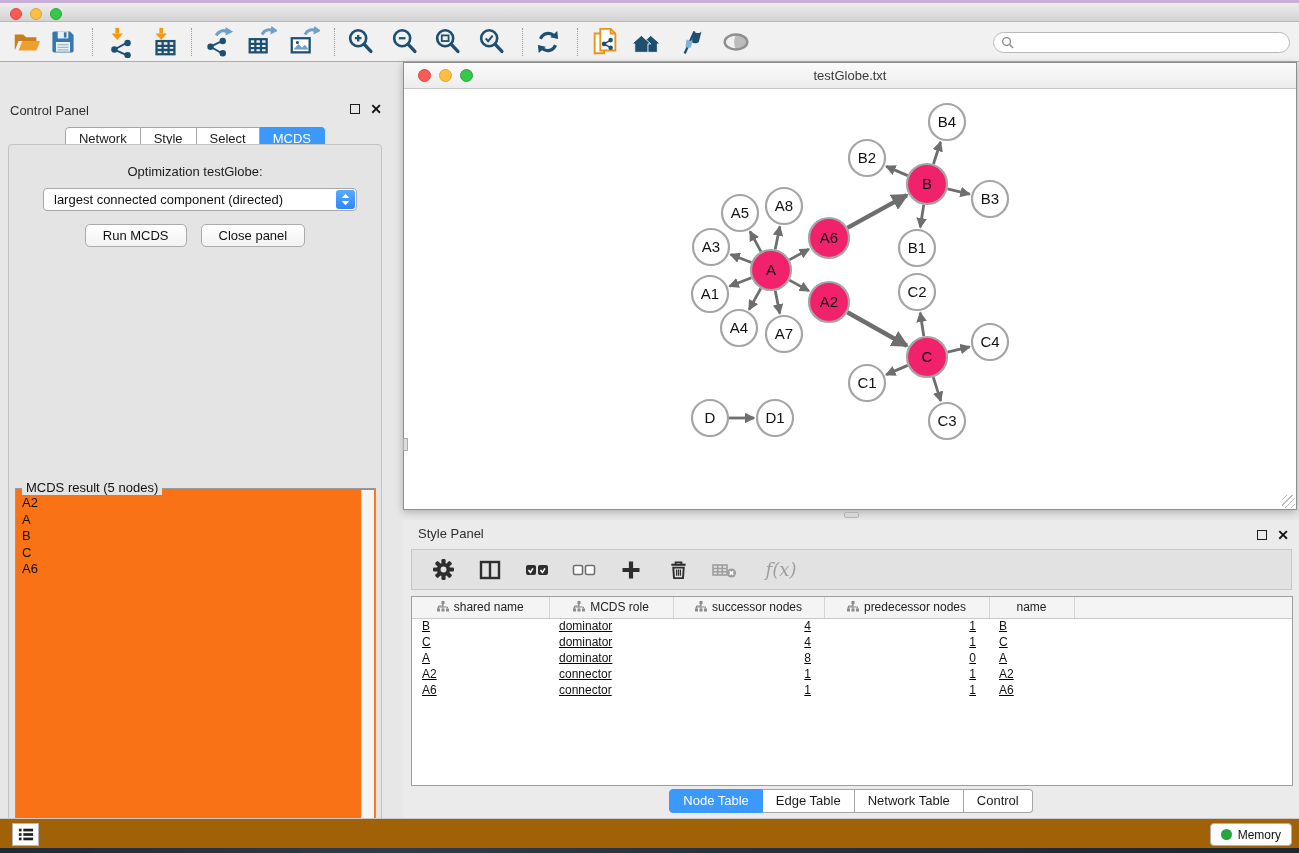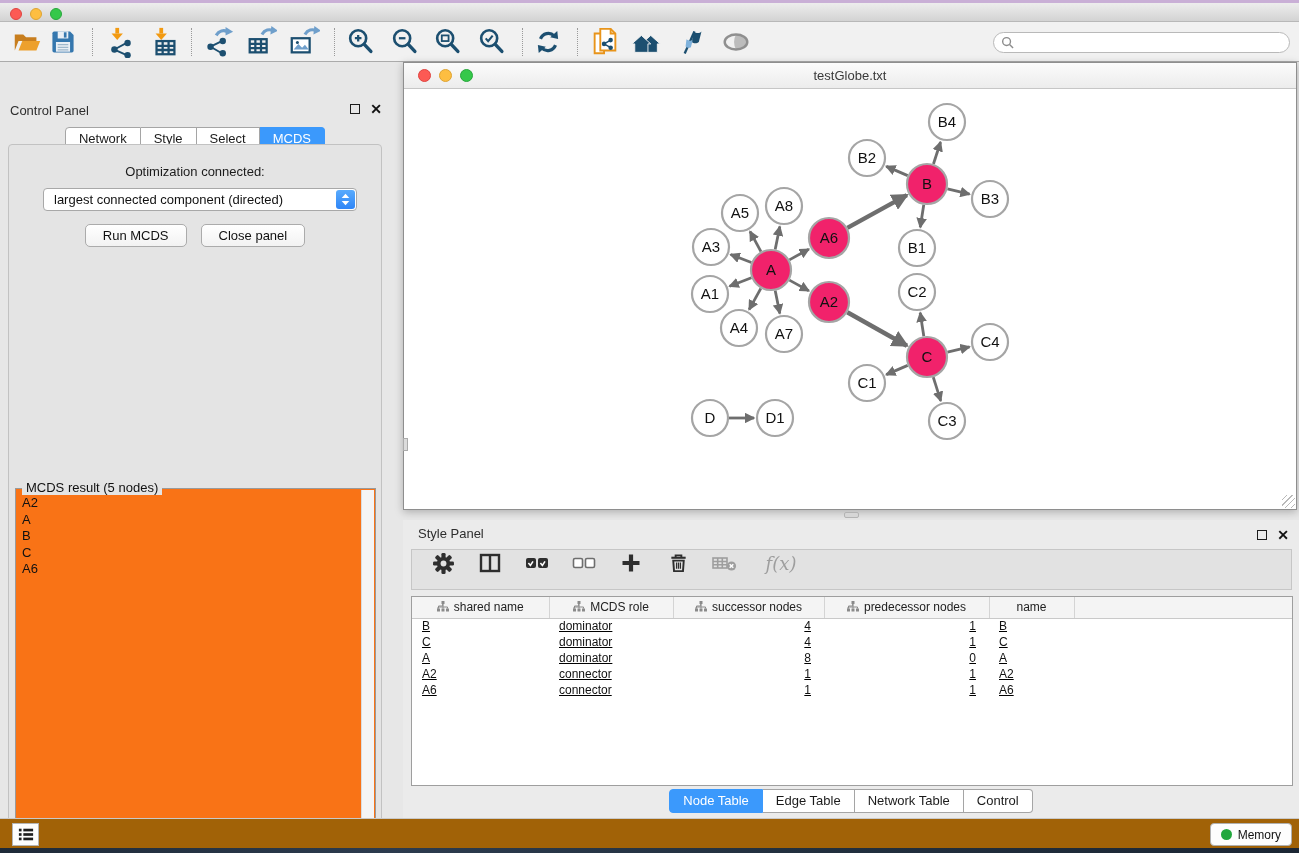--- a/index.html
+++ b/index.html
@@ -87,21 +87,21 @@
 
   
   .h-split-handle { position:absolute; left:844px; top:512px; width:15px; height:6px;
                     background:#D6D6D6; border:1px solid #B3B3B3; border-radius:2px; }
 
   
   .table-panel { position:absolute; left:403px; top:520px; width:896px; height:298px; background:#EBEBEB; }
   .table-panel .panel-ctrls { right:10px; }
   .table-panel .panel-title { left:15px; top:6px; }
   .tp-toolbar { position:absolute; left:8px; top:29px; width:881px; height:41px;
-                background:#E2E2E2; border:1px solid #C6C6C6; display:flex; align-items:flex-start;
+                background:#E2E2E2; border:1px solid #C6C6C6; display:flex; align-items:center;
                 padding-left:18px; gap:21px; }
   .tp-btn { display:flex; align-items:center; justify-content:center; width:26px; height:26px; }
   .fx-label { font-family:"DejaVu Serif", serif; font-style:italic; font-size:18px; color:#9E9E9E; }
 
   .grid-wrap { position:absolute; left:8px; top:76px; width:882px; height:190px;
                background:#FFF; border:1px solid #9E9E9E; overflow:hidden;text-decoration:underline; }
   table.grid { border-collapse:collapse; width:100%; table-layout:fixed; }
   .grid th { height:21px; background:#F4F4F4; border-right:1px solid #D4D4D4; border-bottom:1px solid #C9C9C9;
              font-size:12px; font-weight:normal; color:#222; text-align:center; }
   .grid th .hwrap { display:inline-flex; align-items:center; gap:5px; }
@@ -293,21 +293,21 @@
     <span class="float-glyph"></span>
     <span class="close-glyph">✕</span>
   </div>
   <div class="cp-tabs" id="cp-tabs">
       <div class="tab">Network</div>
       <div class="tab">Style</div>
       <div class="tab">Select</div>
       <div class="tab selected">MCDS</div>
     </div>
   <div class="cp-content">
-    <div class="opt-label">Optimization connected:</div>
+    <div class="opt-label">Optimization testGlobe:</div>
     <div class="dropdown">
       <span>largest connected component (directed)</span>
       <span class="dd-stepper">
         <svg width="9" height="6" viewBox="0 0 9 6">
             <path d="M0.7 5L4.5 0.8 8.3 5z" fill="#FFF"></path>
           </svg>
         <svg width="9" height="6" viewBox="0 0 9 6">
             <path d="M0.7 1l3.8 4.2L8.3 1z" fill="#FFF"></path>
           </svg>
       </span>

